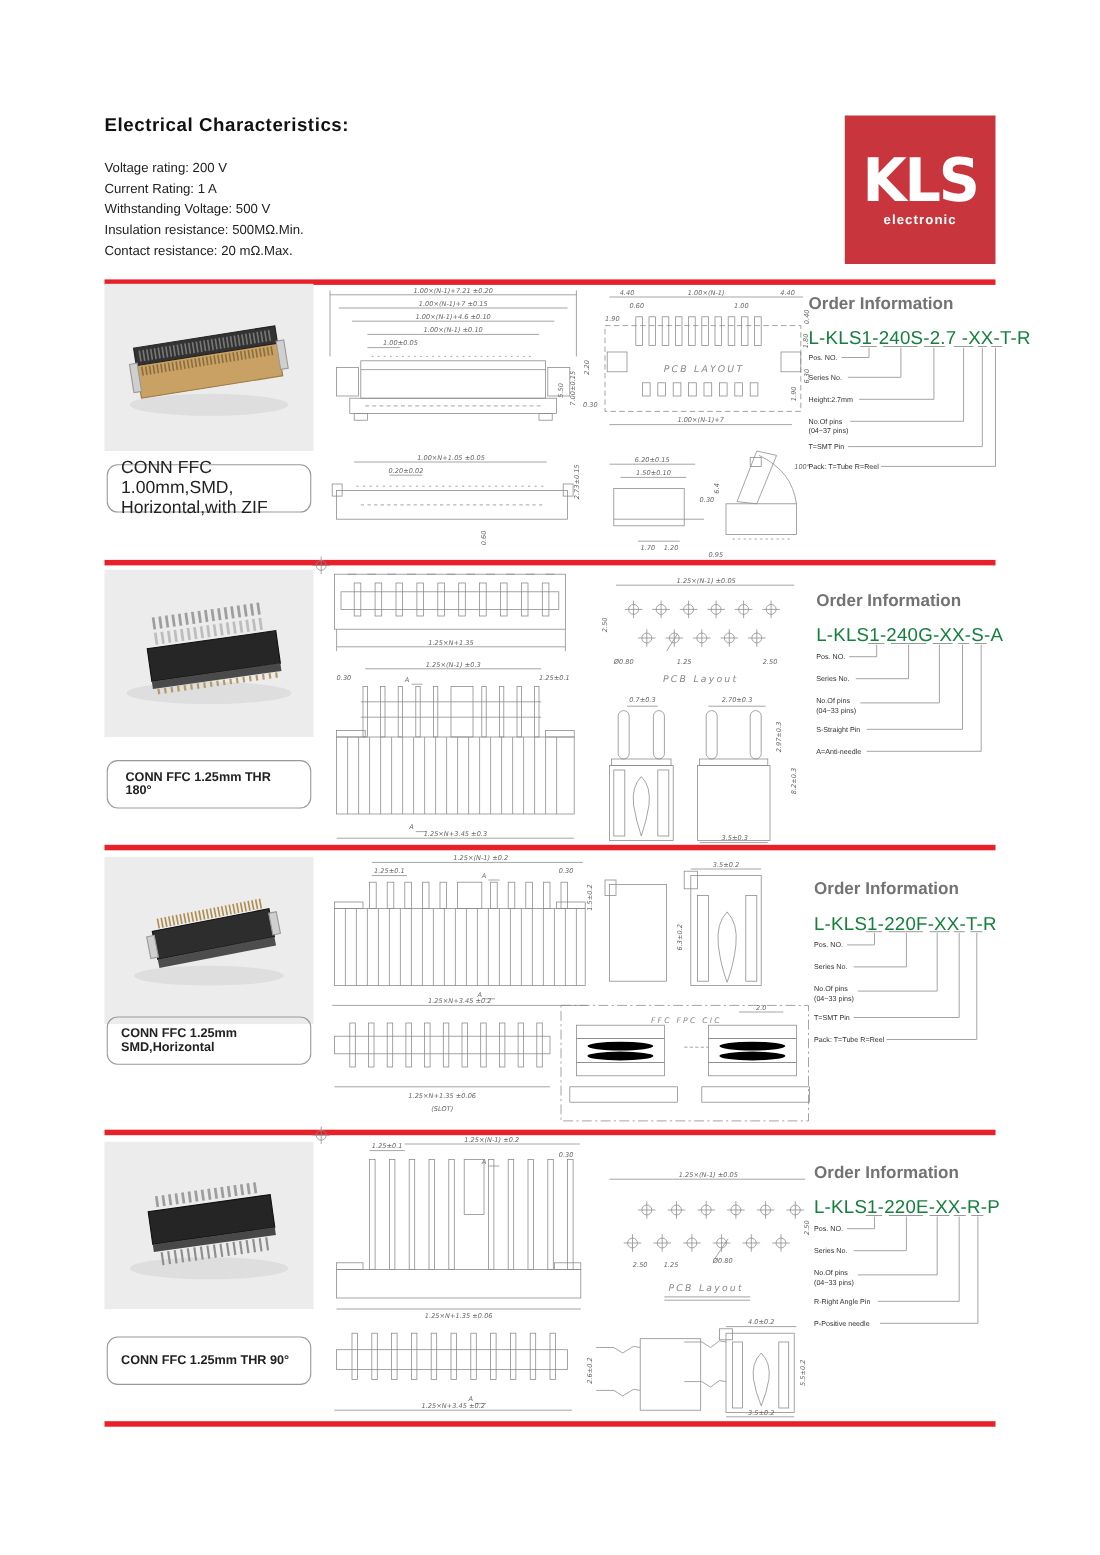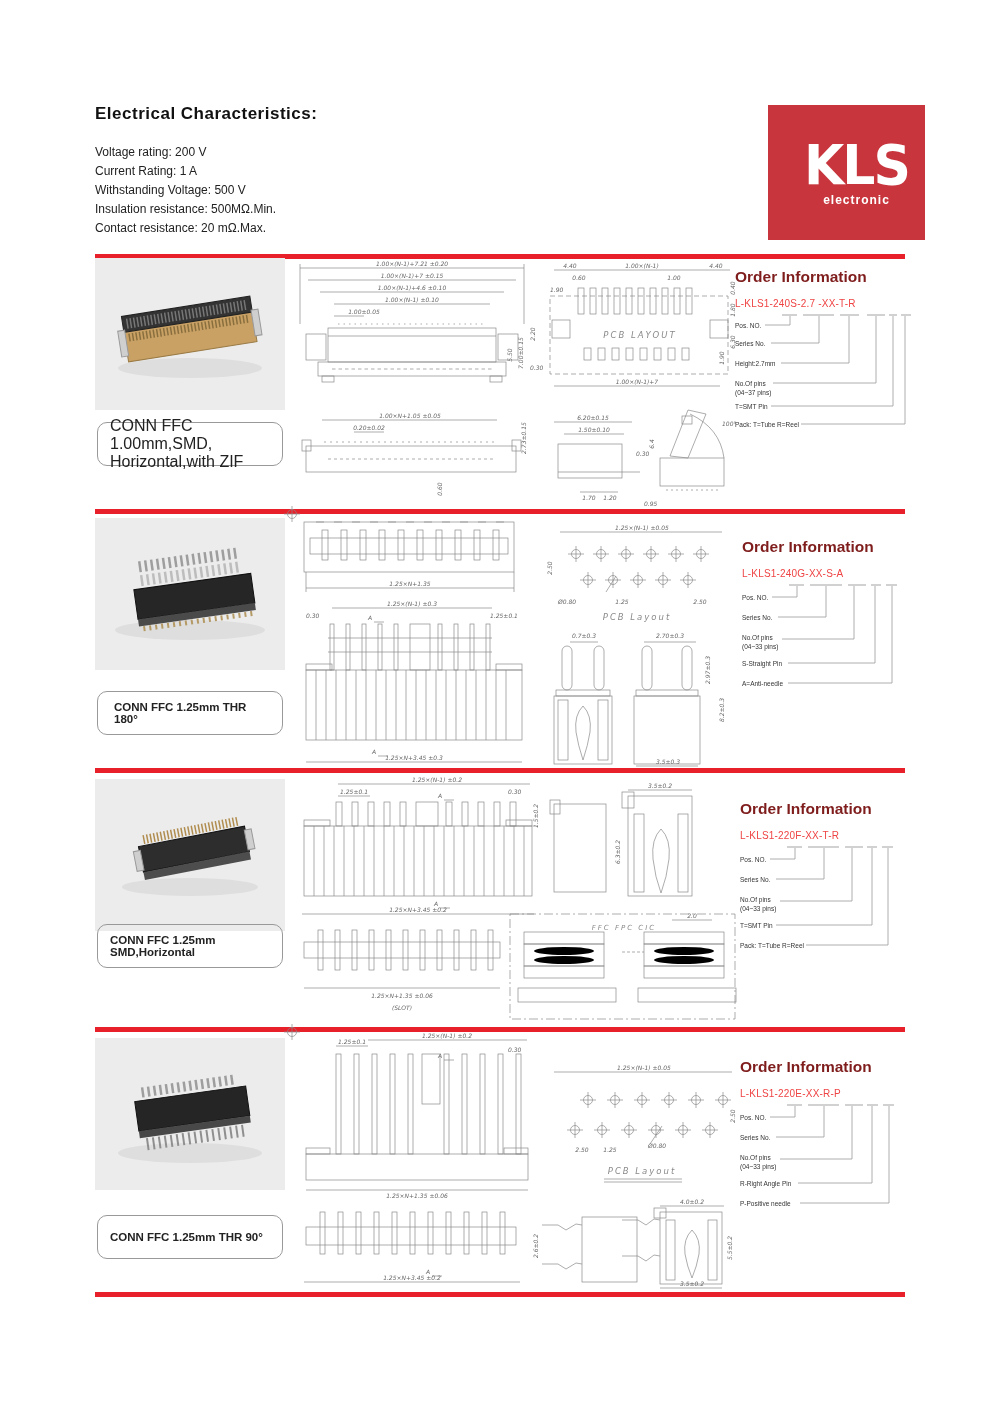--- a/index.html
+++ b/index.html
@@ -15,22 +15,22 @@
   .logo-sub{color:#fff;font-size:12px;font-weight:bold;letter-spacing:1px;margin-top:2px;}
   
   .redbar{background:#e8202a;height:5px;width:810px;left:95px;}
   .photo{left:95px;width:190px;height:152px;background:#ececec;}
   .plabel{left:97px;width:186px;height:44px;border:1.5px solid #999;border-radius:10px;
           display:flex;flex-direction:column;justify-content:center;padding:2px 12px;box-sizing:border-box;}
   .plabel .l1{font-size:16px;}
   .plabel.bold .l1{font-weight:bold;font-size:11.5px;}
   
   .order{width:178px;}
-  .o-title{font-size:15.5px;font-weight:bold;color:#7f1d1d;white-space:nowrap;}
-  .o-part{font-size:10px;color:#ef4444;margin-top:12px;white-space:nowrap;letter-spacing:.2px;}
+  .o-title{font-size:15.5px;font-weight:bold;color:#737373;white-space:nowrap;}
+  .o-part{font-size:17px;color:#15803d;margin-top:12px;white-space:nowrap;letter-spacing:.2px;}
   .co{position:absolute;font-size:6.5px;color:#333;white-space:nowrap;}
   .lead{position:absolute;left:0;overflow:visible;}
   .lead path{stroke:#999;stroke-width:.8;fill:none;}
   .lead line{stroke:#999;stroke-width:.9;}
   
   svg.draw{overflow:visible;}
   svg.draw line,svg.draw rect,svg.draw path,svg.draw circle,svg.draw polyline,svg.draw polygon
       {stroke:#8a8a8a;stroke-width:.7;fill:none;}
   svg.draw text{stroke:none;fill:#666;font-size:6px;font-style:italic;font-family:"DejaVu Sans",sans-serif;}
   svg.draw text.big{font-size:8.5px;letter-spacing:2px;fill:#8a8a8a;}
@@ -45,21 +45,21 @@
 <div id="page">
 
   <div class="abs h-title" style="left:95px;top:104px;">Electrical Characteristics:</div>
   <div class="abs" style="left:95px;top:143px;">
     <div class="spec">Voltage rating: 200 V</div>
     <div class="spec">Current Rating: 1 A</div>
     <div class="spec">Withstanding Voltage: 500 V</div>
     <div class="spec">Insulation resistance: 500MΩ.Min.</div>
     <div class="spec">Contact resistance: 20 mΩ.Max.</div>
   </div>
-  <div class="abs logo" style="left:768px;top:105px;width:137px;height:135px;padding-left:20px;">
+  <div class="abs logo" style="left:768px;top:105px;width:137px;height:135px;">
     <div class="logo-kls">KLS</div>
     <div class="logo-sub">electronic</div>
   </div>
 
   <div class="abs redbar" style="top:254px;"></div>
   <div class="abs redbar" style="top:509px;"></div>
   <div class="abs redbar" style="top:768px;"></div>
   <div class="abs redbar" style="top:1027px;"></div>
   <div class="abs redbar" style="top:1292px;"></div>
 

